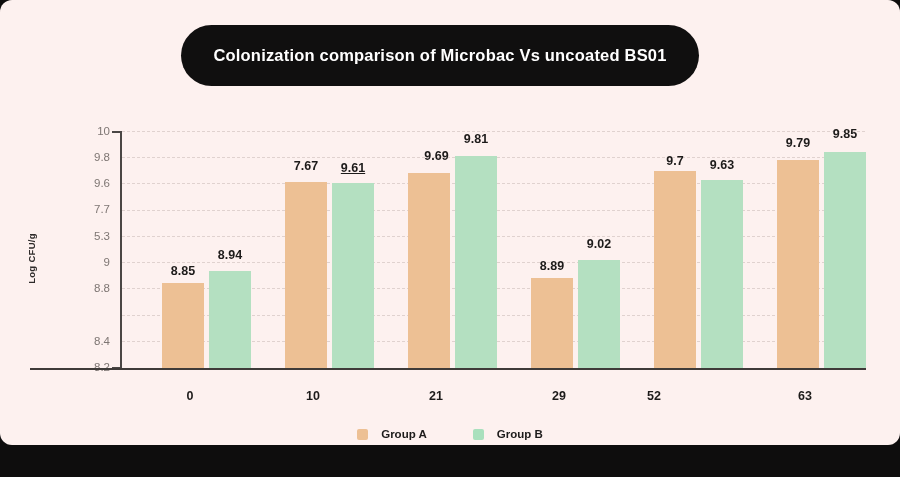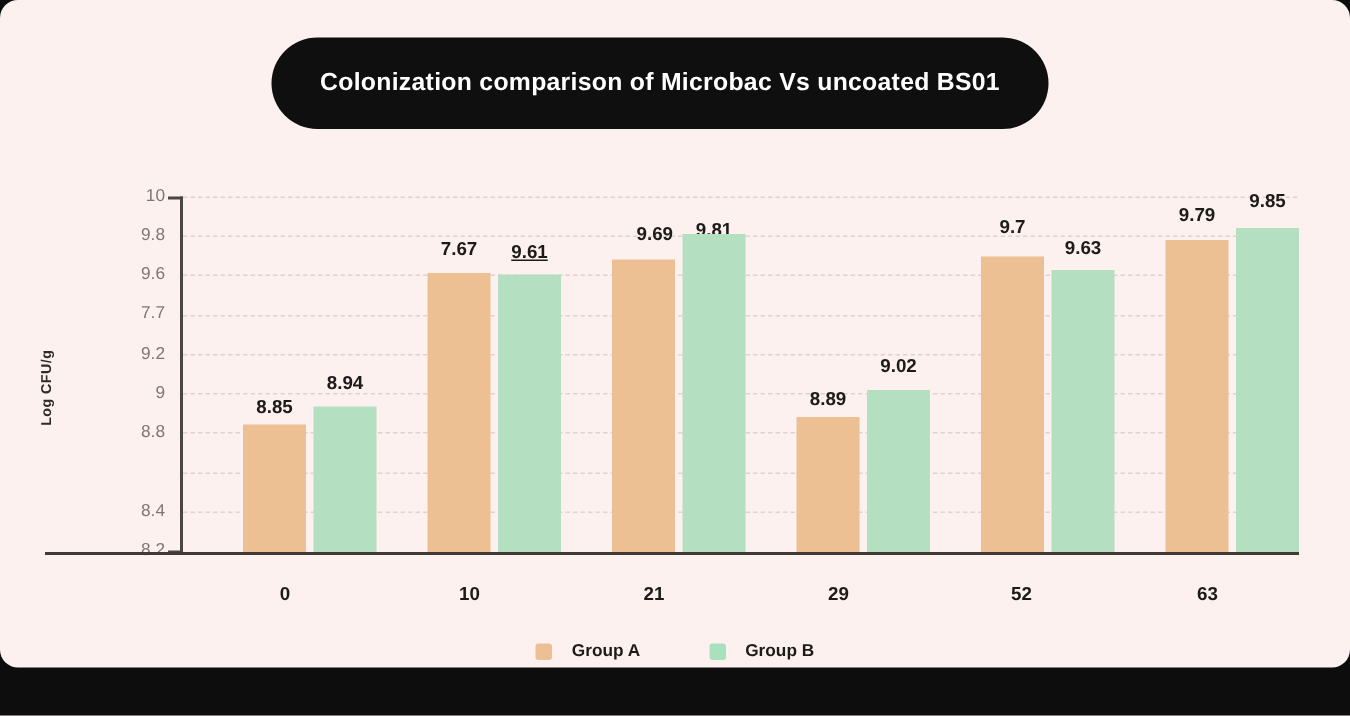--- a/index.html
+++ b/index.html
@@ -229,21 +229,21 @@
 
   <div class="yaxis-title">
     <span>Log CFU/g</span>
   </div>
 
   <div class="yticks">
     <div class="ytick" style="top:-6px;">10</div>
     <div class="ytick" style="top:20px;">9.8</div>
     <div class="ytick" style="top:46px;">9.6</div>
     <div class="ytick" style="top:72px;">7.7</div>
-    <div class="ytick" style="top:99px;">9.2</div>
+    <div class="ytick" style="top:99px;">5.3</div>
     <div class="ytick" style="top:125px;">9</div>
     <div class="ytick" style="top:151px;">8.8</div>
     <div class="ytick wrapped" style="top:176px;"><span></span><br><span></span></div>
     <div class="ytick" style="top:204px;">8.4</div>
     <div class="ytick" style="top:230px;">8.2</div>
   </div>
 
   <div class="yaxis-tick-top"></div>
   <div class="yaxis-tick-bottom"></div>
   <div class="yaxis-line"></div>
@@ -281,39 +281,39 @@
         <div class="bar-rect" style="height:185px;"></div>
       </div>
     </div>
 
     <div class="group" style="left:286px;">
       <div class="bar a">
         <div class="bar-label" style="bottom:205px;padding-left:15px;">9.69</div>
         <div class="bar-rect" style="height:195px;"></div>
       </div>
       <div class="bar b">
-        <div class="bar-label" style="bottom:208px;text-align:right;">9.81</div>
+        <div class="bar-label" style="bottom:222px;text-align:right;">9.81</div>
         <div class="bar-rect" style="height:212px;"></div>
       </div>
     </div>
 
     <div class="group" style="left:409px;">
       <div class="bar a">
         <div class="bar-label" style="bottom:95px;text-align:right;">8.89</div>
         <div class="bar-rect" style="height:90px;"></div>
       </div>
       <div class="bar b">
         <div class="bar-label" style="bottom:117px;">9.02</div>
         <div class="bar-rect" style="height:108px;"></div>
       </div>
     </div>
 
     <div class="group" style="left:532px;">
       <div class="bar a">
-        <div class="bar-label" style="bottom:210px;">9.7</div>
+        <div class="bar-label" style="bottom:200px;">9.7</div>
         <div class="bar-rect" style="height:197px;"></div>
       </div>
       <div class="bar b">
         <div class="bar-label" style="bottom:196px;">9.63</div>
         <div class="bar-rect" style="height:188px;"></div>
       </div>
     </div>
 
     <div class="group" style="left:655px;">
       <div class="bar a">
@@ -325,21 +325,21 @@
         <div class="bar-rect" style="height:216px;"></div>
       </div>
     </div>
   </div>
 
   <div class="xticks">
     <div class="xtick" style="left:23px;">0</div>
     <div class="xtick" style="left:146px;">10</div>
     <div class="xtick" style="left:269px;">21</div>
     <div class="xtick" style="left:392px;">29</div>
-    <div class="xtick" style="left:514px;">52</div>
+    <div class="xtick" style="left:487px;">52</div>
     <div class="xtick" style="left:638px;">63</div>
   </div>
 
   <div class="legend">
     <div class="legend-item">
       <div class="legend-swatch a"></div>
       <div class="legend-label">Group A</div>
     </div>
     <div class="legend-item">
       <div class="legend-swatch b"></div>

